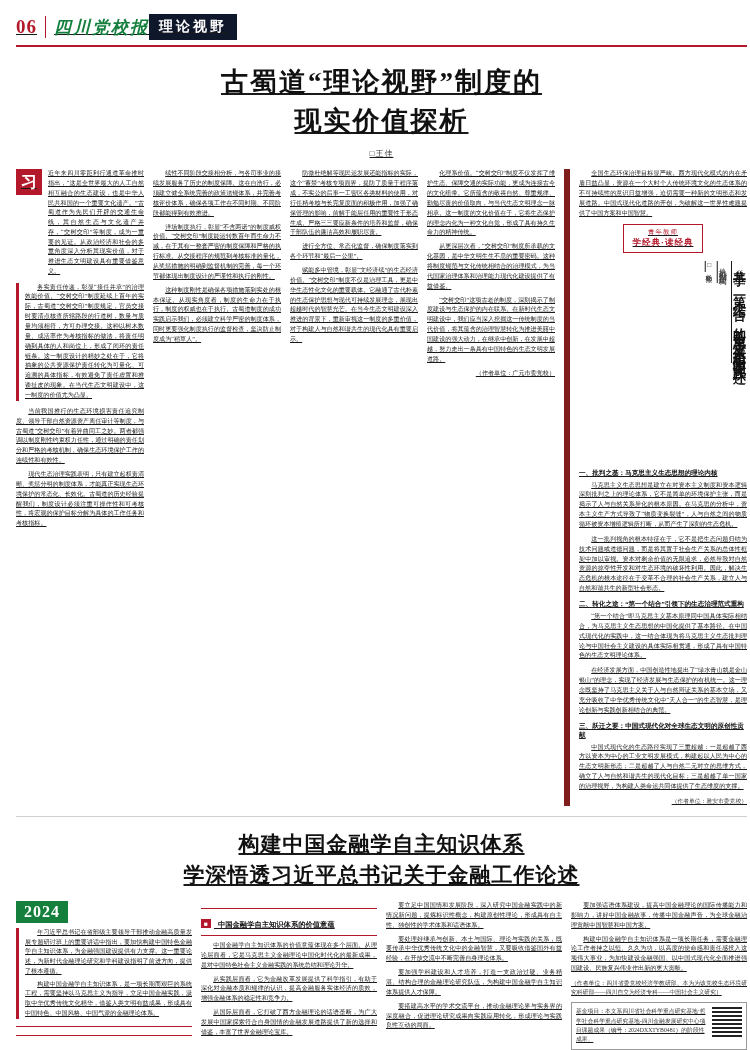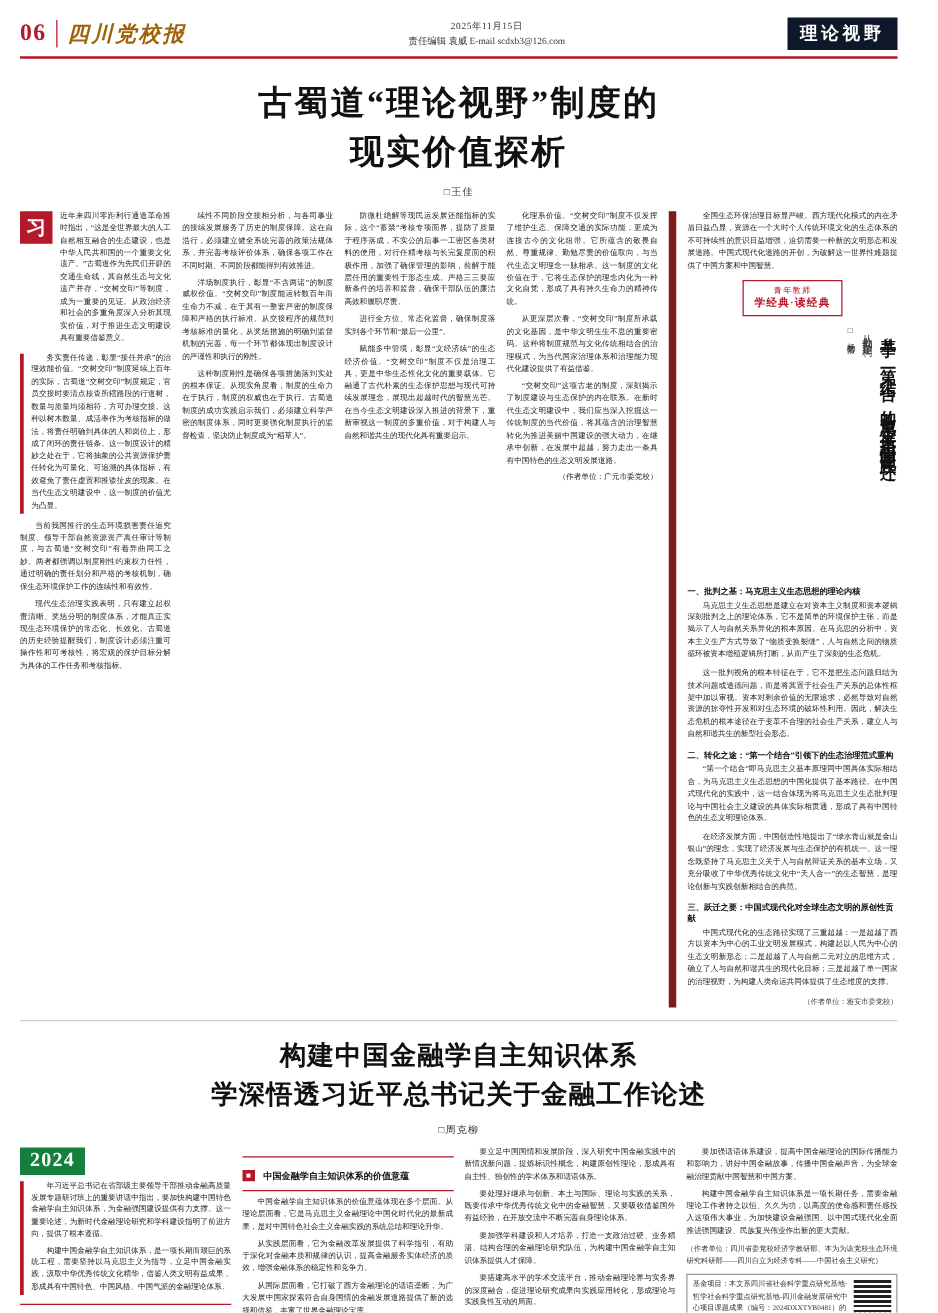--- a/index.html
+++ b/index.html
@@ -2,27 +2,27 @@
 <html><head>
 <meta charset="utf-8">
 <style>
   html,body{margin:0;padding:0;background:#ffffff;}
   body{
     width:750px;height:1050px;overflow:hidden;
     font-family:"Liberation Serif","DejaVu Serif",serif;
     color:#1a1a1a;
     -webkit-font-smoothing:antialiased;
   }
-  .page{position:relative;width:750px;height:758px;box-sizing:border-box;padding:14px 32px 10px 16px;}
+  .page{position:relative;width:750px;height:758px;box-sizing:border-box;padding:14px 3px 10px 16px;text-decoration:underline;}
 
   
   .masthead{display:flex;align-items:center;border-bottom:2px solid #b3192b;padding-bottom:5px;}
   .folio{font-size:19px;color:#b3192b;font-weight:bold;letter-spacing:1px;padding-right:8px;font-family:"Liberation Serif",serif;}
   .folio-rule{width:1px;height:22px;background:#b3192b;margin-right:8px;}
-  .nameplate{font-size:17px;color:#a16207;font-weight:bold;letter-spacing:2px;white-space:nowrap;
+  .nameplate{font-size:17px;color:#15803d;font-weight:bold;letter-spacing:2px;white-space:nowrap;
              font-family:"DejaVu Serif",serif;font-style:italic;}
   .mast-mid{flex:1;text-align:center;font-size:7.5px;color:#333;line-height:1.6;}
   .mast-mid .d{letter-spacing:.5px;}
   .mast-right{background:#0f172a;color:#fff;font-size:14px;letter-spacing:3px;padding:4px 10px;font-weight:bold;}
 
   
   .headline-wrap{text-align:center;margin-top:16px;}
   .headline{font-size:27px;font-weight:bold;letter-spacing:2px;line-height:1.45;color:#111;}
   .byline{font-size:8px;color:#333;margin-top:7px;letter-spacing:1px;}
 
@@ -85,24 +85,20 @@
 </style>
 </head>
 <body>
 
 <div class="page">
 
   <div class="masthead">
     <div class="folio">06</div>
     <div class="folio-rule"></div>
     <div class="nameplate">四川党校报</div>
-    <div class="mast-mid">
-      <div class="d">2025年11月15日</div>
-      <div>责任编辑 袁威 E-mail scdxb3@126.com</div>
-    </div>
     <div class="mast-right">理论视野</div>
   </div>
 
   <div class="headline-wrap">
     <div class="headline">古蜀道“理论视野”制度的</div>
     <div class="headline">现实价值探析</div>
     <div class="byline">□王佳</div>
   </div>
 
   <div class="top-region">
@@ -168,21 +164,20 @@
         <div class="rail-sec">三、跃迁之要：中国式现代化对全球生态文明的原创性贡献</div>
         <p class="rail-top">中国式现代化的生态路径实现了三重超越：一是超越了西方以资本为中心的工业文明发展模式，构建起以人民为中心的生态文明新形态；二是超越了人与自然二元对立的思维方式，确立了人与自然和谐共生的现代化目标；三是超越了单一国家的治理视野，为构建人类命运共同体提供了生态维度的支撑。</p>
       </div>
       <div class="rail-sign">（作者单位：雅安市委党校）</div>
     </div>
   </div>
 
   <div class="band">
     <h2>构建中国金融学自主知识体系</h2>
     <h2>学深悟透习近平总书记关于金融工作论述</h2>
-    <div class="byline">□周克柳</div>
   </div>
 
   <div class="bottom-region">
 
     <div class="bcol">
       <div class="year">2024</div>
       <div class="lead">
         <p>年习近平总书记在省部级主要领导干部推动金融高质量发展专题研讨班上的重要讲话中指出，要加快构建中国特色金融学自主知识体系，为金融强国建设提供有力支撑。这一重要论述，为新时代金融理论研究和学科建设指明了前进方向，提供了根本遵循。</p>
         <p>构建中国金融学自主知识体系，是一项长期而艰巨的系统工程，需要坚持以马克思主义为指导，立足中国金融实践，汲取中华优秀传统文化精华，借鉴人类文明有益成果，形成具有中国特色、中国风格、中国气派的金融理论体系。</p>
       </div>

